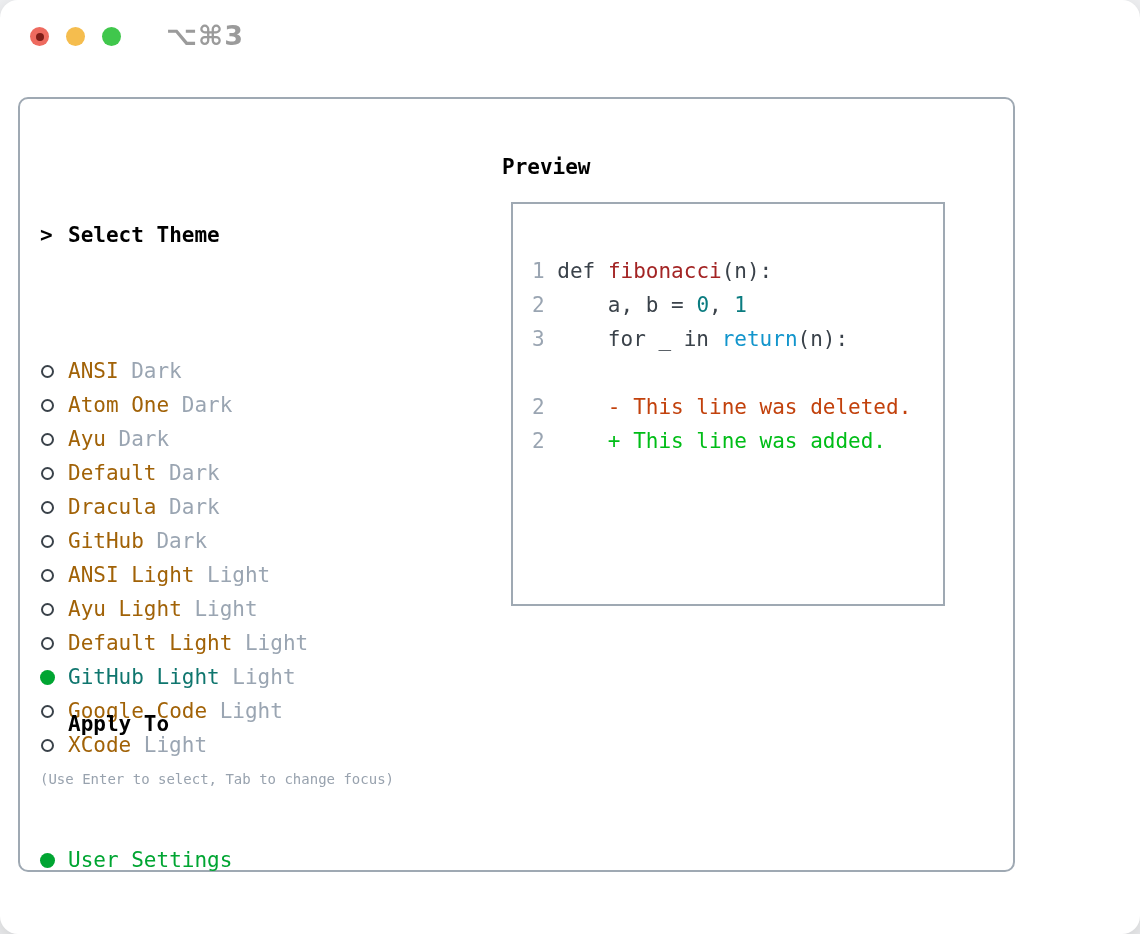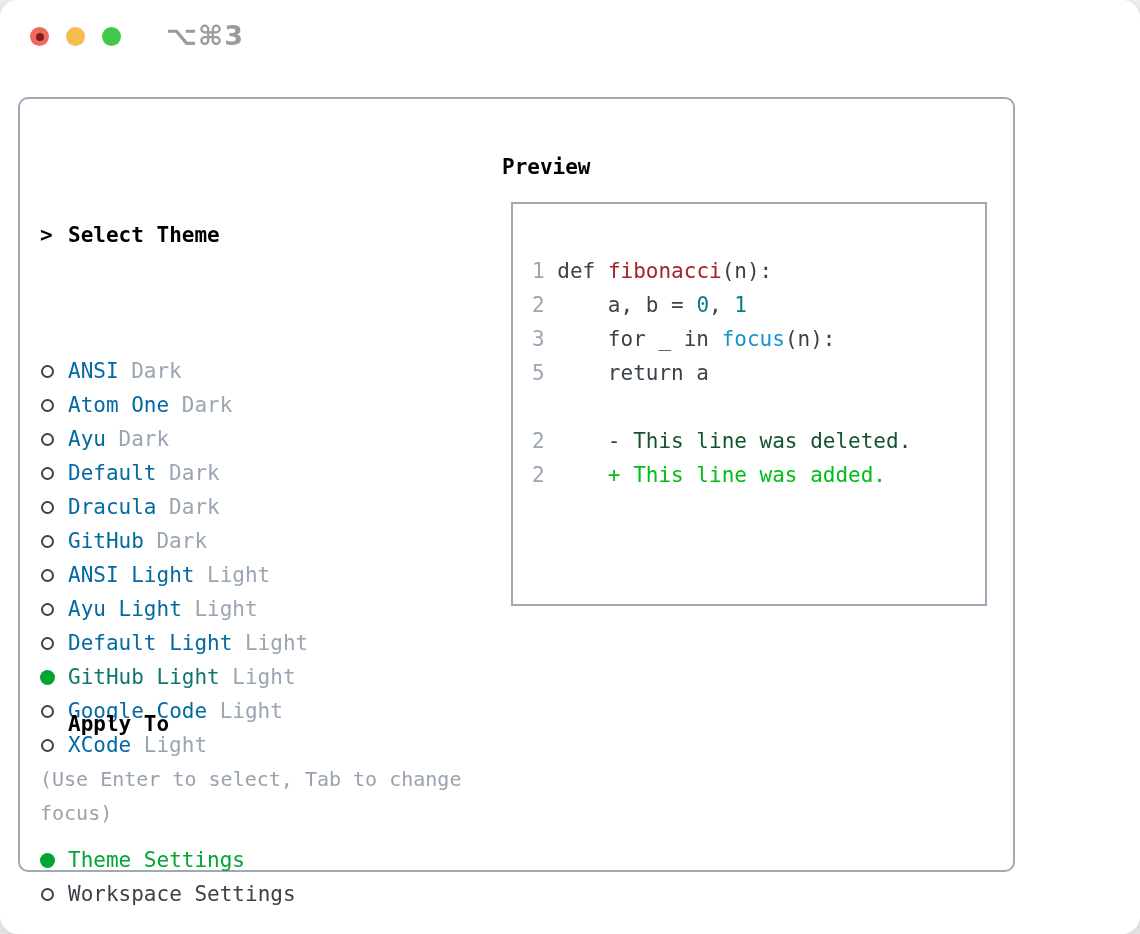--- a/index.html
+++ b/index.html
@@ -44,46 +44,46 @@
   .bullet-open {
     width: 13px; height: 13px; border-radius: 50%;
     border: 2px solid #3a424a; margin-left: 1px;
   }
   .bullet-filled {
     width: 15px; height: 15px; border-radius: 50%;
     background: #00a532; margin-left: 0px;
   }
   .prompt { font-weight: bold; color: #000000; font-size: 21px; }
   .hdr { font-weight: bold; color: #000000; }
-  .t-name { color: #0369a1; }
+  .t-name { color: #a16207; }
   .t-name.sel { color: #0f766e; }
   .t-var { color: #9aa5b2; margin-left: 12.6px; }
   .opt-label.sel { color: #00a532; }
   .themes-block { position: absolute; left: 20px; top: 51px; }
   .apply-block  { position: absolute; left: 20px; top: 540px; }
   .hint-block {
     position: absolute; left: 20px; top: 663px; width: 432px;
-    font-size: 20px; line-height: 34px; color: #98a2ae; white-space: normal;
+    font-size: 14px; line-height: 34px; color: #98a2ae; white-space: normal;
   }
   
   .preview-header { position: absolute; left: 482px; top: 51px; height: 34px; line-height: 34px; }
   .preview-box {
     position: absolute; left: 491px; top: 103px;
-    width: 476px; height: 404px;
+    width: 434px; height: 404px;
     border: 2px solid #9fa9b3; background: #ffffff;
     padding: 50px 0 16px 19px;
   }
   .cline { height: 34px; line-height: 34px; font-size: 21px; white-space: pre; }
   .lnum { color: #9aa5b2; }
   .c-plain   { color: #3a424a; }
   .c-func    { color: #a32424; }
   .c-num     { color: #0b7c80; }
   .c-builtin { color: #1295cc; }
   .d-context { color: #949ca6; }
-  .d-deleted { color: #14532d; }
+  .d-deleted { color: #c2410c; }
   .d-added   { color: #00bd17; text-align: right; }
 </style>
 </head>
 <body>
 
 <div class="window">
 
   <div class="titlebar">
     <div class="tl-dot tl-close"></div>
     <div class="tl-dot tl-min"></div>
@@ -100,31 +100,30 @@
       </div>
       
     <div class="row"><span class="slot"><span class="bullet-open"></span></span><span class="t-name">ANSI</span><span class="t-var">Dark</span></div><div class="row"><span class="slot"><span class="bullet-open"></span></span><span class="t-name">Atom One</span><span class="t-var">Dark</span></div><div class="row"><span class="slot"><span class="bullet-open"></span></span><span class="t-name">Ayu</span><span class="t-var">Dark</span></div><div class="row"><span class="slot"><span class="bullet-open"></span></span><span class="t-name">Default</span><span class="t-var">Dark</span></div><div class="row"><span class="slot"><span class="bullet-open"></span></span><span class="t-name">Dracula</span><span class="t-var">Dark</span></div><div class="row"><span class="slot"><span class="bullet-open"></span></span><span class="t-name">GitHub</span><span class="t-var">Dark</span></div><div class="row"><span class="slot"><span class="bullet-open"></span></span><span class="t-name">ANSI Light</span><span class="t-var">Light</span></div><div class="row"><span class="slot"><span class="bullet-open"></span></span><span class="t-name">Ayu Light</span><span class="t-var">Light</span></div><div class="row"><span class="slot"><span class="bullet-open"></span></span><span class="t-name">Default Light</span><span class="t-var">Light</span></div><div class="row"><span class="slot"><span class="bullet-filled"></span></span><span class="t-name sel">GitHub Light</span><span class="t-var">Light</span></div><div class="row"><span class="slot"><span class="bullet-open"></span></span><span class="t-name">Google Code</span><span class="t-var">Light</span></div><div class="row"><span class="slot"><span class="bullet-open"></span></span><span class="t-name">XCode</span><span class="t-var">Light</span></div></div>
 
     <div class="apply-block mono">
       <div class="row">
         <span class="slot"></span>
         <span class="hdr">Apply To</span>
       </div>
       
-    <div class="row"><span class="slot"><span class="bullet-filled"></span></span><span class="opt-label sel">Theme Settings</span></div><div class="row"><span class="slot"><span class="bullet-open"></span></span><span class="opt-label">Workspace Settings</span></div></div>
+    <div class="row"><span class="slot"><span class="bullet-filled"></span></span><span class="opt-label sel">User Settings</span></div></div>
 
     <div class="hint-block">(Use Enter to select, Tab to change focus)</div>
 
     <div class="preview-header mono hdr">Preview</div>
 
     <div class="preview-box">
 
     <div class="cline"><span class="lnum">1 </span><span class="c-plain">def </span><span class="c-func">fibonacci</span><span class="c-plain">(n):</span></div>
         <div class="cline"><span class="lnum">2 </span><span class="c-plain">    a, b = </span><span class="c-num">0</span><span class="c-plain">, </span><span class="c-num">1</span></div>
-        <div class="cline"><span class="lnum">3 </span><span class="c-plain">    for _ in </span><span class="c-builtin">focus</span><span class="c-plain">(n):</span></div>
-        <div class="cline"><span class="lnum">5 </span><span class="c-plain">    return a</span></div>
+        <div class="cline"><span class="lnum">3 </span><span class="c-plain">    for _ in </span><span class="c-builtin">return</span><span class="c-plain">(n):</span></div>
         <div class="cline"> </div>
         <div class="cline"><span class="lnum">2 </span><span class="d-deleted">    - This line was deleted.</span></div>
         <div class="cline"><span class="lnum">2 </span><span class="d-added">    + This line was added.</span></div>
       </div>
 
   </div>
 </div>
 
 </body></html>

